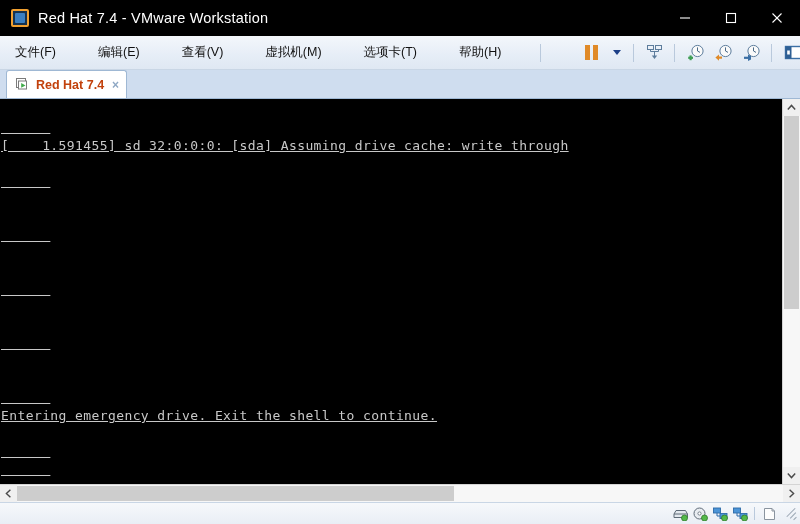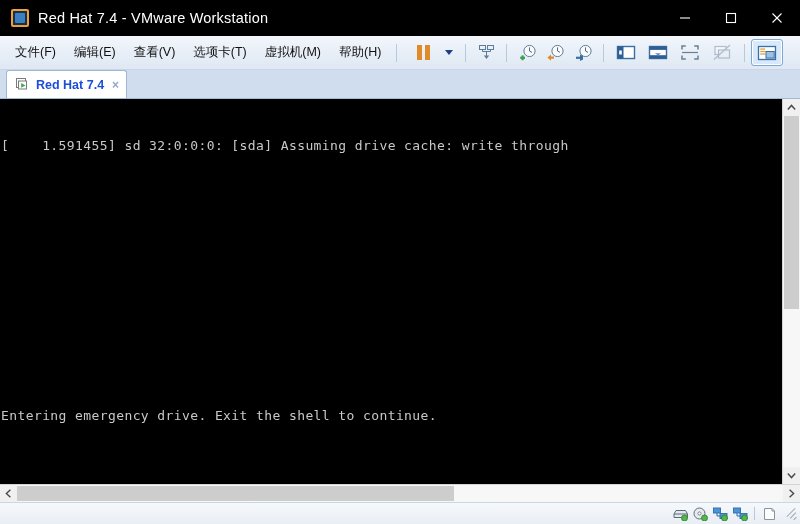--- a/index.html
+++ b/index.html
@@ -23,21 +23,21 @@
   .title-text{color:#fff;font-size:14.5px;letter-spacing:.2px;white-space:nowrap;}
   .wbtns{position:absolute;right:0;top:0;height:36px;display:flex;}
   .wbtn{width:46px;height:36px;display:flex;align-items:center;justify-content:center;
         color:#fff;font-size:13px;line-height:1;}
   .wbtn svg{display:block;}
 
   
   .menubar{
     flex:0 0 33px;height:33px;display:flex;align-items:center;
     background:linear-gradient(to bottom,#f3f7fb 0%,#e7eef7 55%,#dfe8f3 100%);
-    border-bottom:1px solid #c9d6e5;position:relative;
+    border-bottom:1px solid #c9d6e5;position:relative;gap:24px;
   }
   .menu-item{padding:4px 9px;font-size:12.5px;color:#111;white-space:nowrap;border-radius:2px;}
   .menu-item:first-child{margin-left:6px;}
   .tb-sep{width:1px;height:18px;background:#b9c9dc;margin:0 6px;flex:0 0 1px;}
   .toolbar{display:flex;align-items:center;margin-left:4px;}
   .tb-btn{width:26px;height:25px;display:flex;align-items:center;justify-content:center;border-radius:3px;
           border:1px solid transparent;}
   .tb-btn.active{background:#d8e9fb;border:1px solid #7fa9d4;box-shadow:inset 0 0 0 1px #fff;}
   .tb-btn.wide{width:30px;}
   .tb-btn.dis{opacity:.45;}
@@ -49,32 +49,33 @@
   .tabbar{
     flex:0 0 28px;height:28px;background:#cfddef;display:flex;align-items:flex-end;
     border-bottom:1px solid #9fb8d4;
   }
   .tab{
     height:27px;background:#fff;border:1px solid #9fb8d4;border-bottom:none;
     border-radius:3px 3px 0 0;display:flex;align-items:center;padding:0 7px 0 8px;margin-left:6px;
     box-shadow:0 -1px 0 #fff inset;
   }
   .tab-icon{width:15px;height:15px;position:relative;margin-right:6px;flex:0 0 auto;}
-  .tab-label{font-size:12.5px;font-weight:bold;color:#1d4ed8;white-space:nowrap;}
+  .tab-label{font-size:12.5px;font-weight:bold;color:#c2410c;white-space:nowrap;}
   .tab-close{font-size:12px;color:#8fa8c4;margin-left:8px;font-weight:bold;line-height:1;}
 
   
   .console-wrap{flex:1 1 auto;position:relative;display:flex;min-height:0;background:#000;}
   .screen{
     flex:1 1 auto;background:#000;overflow:hidden;position:relative;
     font-family:"DejaVu Sans Mono","Liberation Mono",monospace;
     color:#c8c8c8;font-size:13px;line-height:18px;
     padding:2px 0 0 1px;
     letter-spacing:.4px;
     white-space:pre;
+    text-decoration:underline;
   }
   .screen .line{height:18px;}
   .screen .blank{height:18px;}
 
   
   .vscroll{flex:0 0 17px;width:17px;background:#f0f0f0;border-left:1px solid #d4d4d4;
            display:flex;flex-direction:column;}
   .sb-arrow{flex:0 0 17px;height:17px;display:flex;align-items:center;justify-content:center;
             background:#f0f0f0;}
   .sb-track{flex:1 1 auto;position:relative;background:#f7f7f7;}
@@ -128,22 +129,22 @@
             <line x1="10.5" y1="1.5" x2="1.5" y2="10.5" stroke="#fff" stroke-width="1.1"></line>
           </svg>
       </div>
     </div>
   </div>
 
   <div class="menubar">
     <div class="menu-item">文件(F)</div>
     <div class="menu-item">编辑(E)</div>
     <div class="menu-item">查看(V)</div>
+    <div class="menu-item">虚拟机(M)</div>
     <div class="menu-item">选项卡(T)</div>
-    <div class="menu-item">虚拟机(M)</div>
     <div class="menu-item">帮助(H)</div>
 
     <div class="tb-sep"></div>
 
     <div class="toolbar">
 
       <div class="tb-btn wide">
         <span style="display:flex;gap:3px;">
           <span class="pausebar"></span>
             <span class="pausebar"></span>

